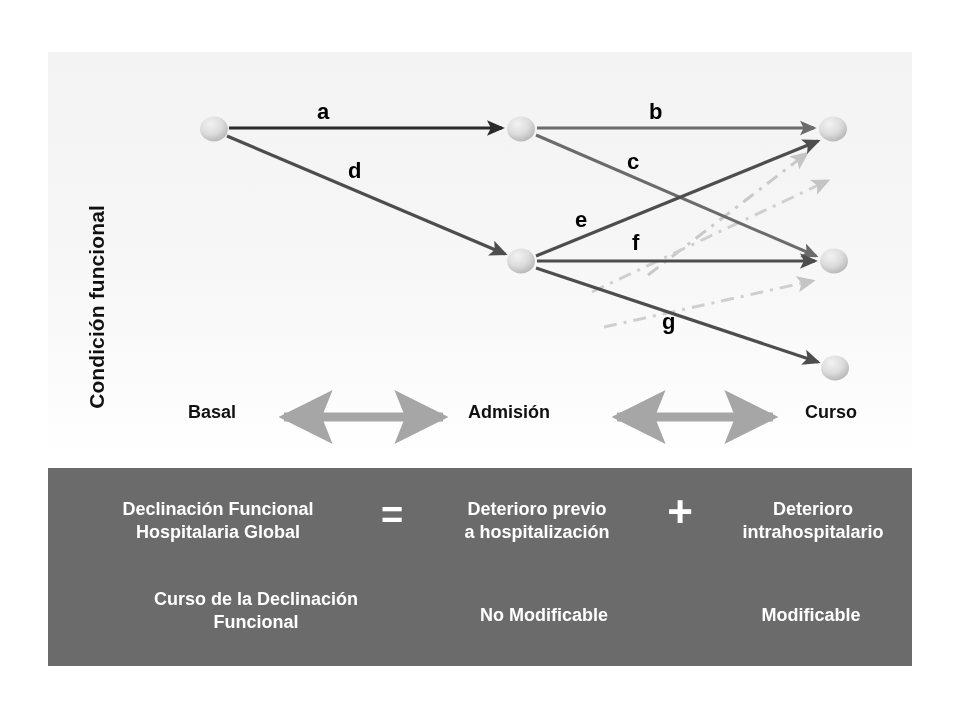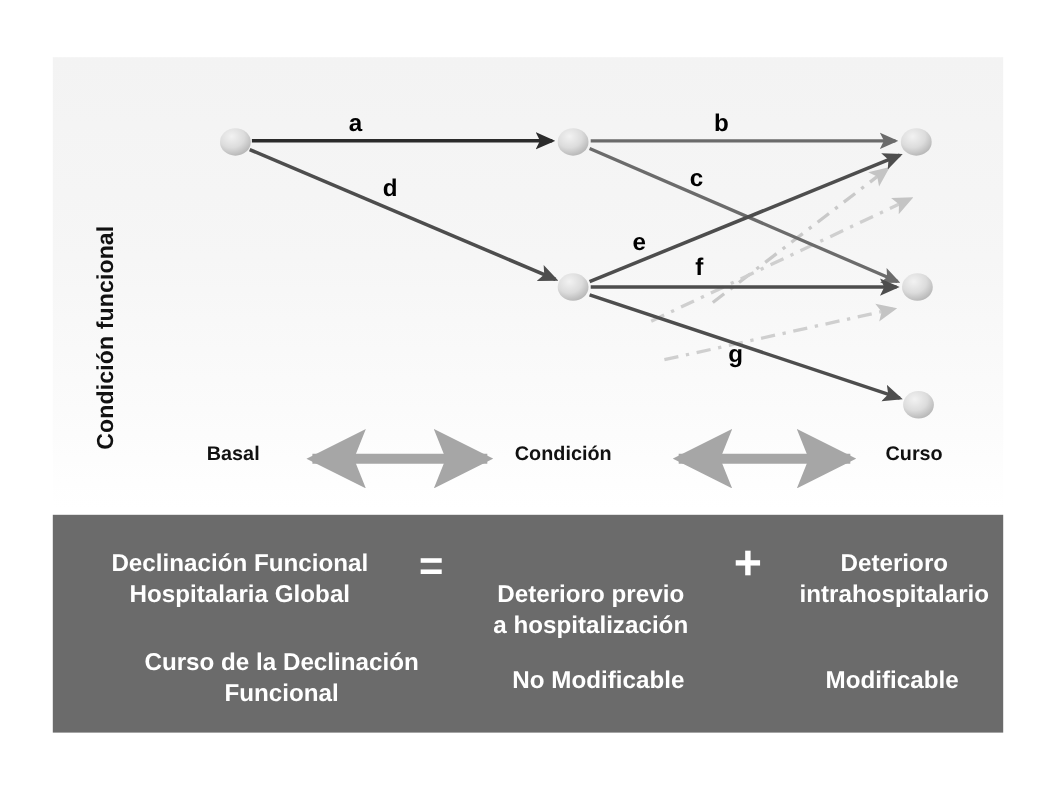--- a/index.html
+++ b/index.html
@@ -86,29 +86,29 @@
     width:864px; height:100px;
   }
   .row-course{
     position:absolute;
     left:0; top:112px;
     width:864px; height:80px;margin-left:28px;
   }
   .cell{
     position:absolute;
     color:#ffffff;
-    font-size:22px;
+    font-size:18px;
     font-weight:bold;
     text-align:center;
     line-height:1.28;
     white-space:pre-line;
   }
   .eq-c1{ left:30px;  top:22px; width:280px; }
   .eq-op1{ left:312px; top:20px; width:64px; font-size:38px; line-height:1; }
-  .eq-c2{ left:374px; top:22px; width:230px;margin-top:28px; }
+  .eq-c2{ left:374px; top:22px; width:230px; }
   .eq-op2{ left:600px; top:14px; width:64px; font-size:44px; line-height:1; }
   .eq-c3{ left:660px; top:22px; width:210px; }
 
   .cr-c1{ left:30px;  top:8px;  width:300px; }
   .cr-c2{ left:348px; top:24px; width:240px; }
   .cr-c3{ left:620px; top:24px; width:230px; }
 </style>
 </head>
 <body>
 
@@ -184,21 +184,21 @@
   <div class="edge-label" style="left:317px;top:101px;">a</div>
   <div class="edge-label" style="left:348px;top:160px;">d</div>
   <div class="edge-label" style="left:649px;top:101px;">b</div>
   <div class="edge-label" style="left:627px;top:151px;">c</div>
   <div class="edge-label" style="left:575px;top:209px;">e</div>
   <div class="edge-label" style="left:632px;top:232px;">f</div>
   <div class="edge-label" style="left:662px;top:311px;">g</div>
 
   <div class="timeline">
     <span class="tl-text tl-basal">Basal</span>
-    <span class="tl-text tl-admision">Condición</span>
+    <span class="tl-text tl-admision">Admisión</span>
     <span class="tl-text tl-alta">Curso</span>
   </div>
 
   <div class="panel-bottom">
 
     <div class="row-eq">
       <div class="cell eq-c1">Declinación Funcional
 Hospitalaria Global</div>
       <div class="cell eq-op1">=</div>
       <div class="cell eq-c2">Deterioro previo

